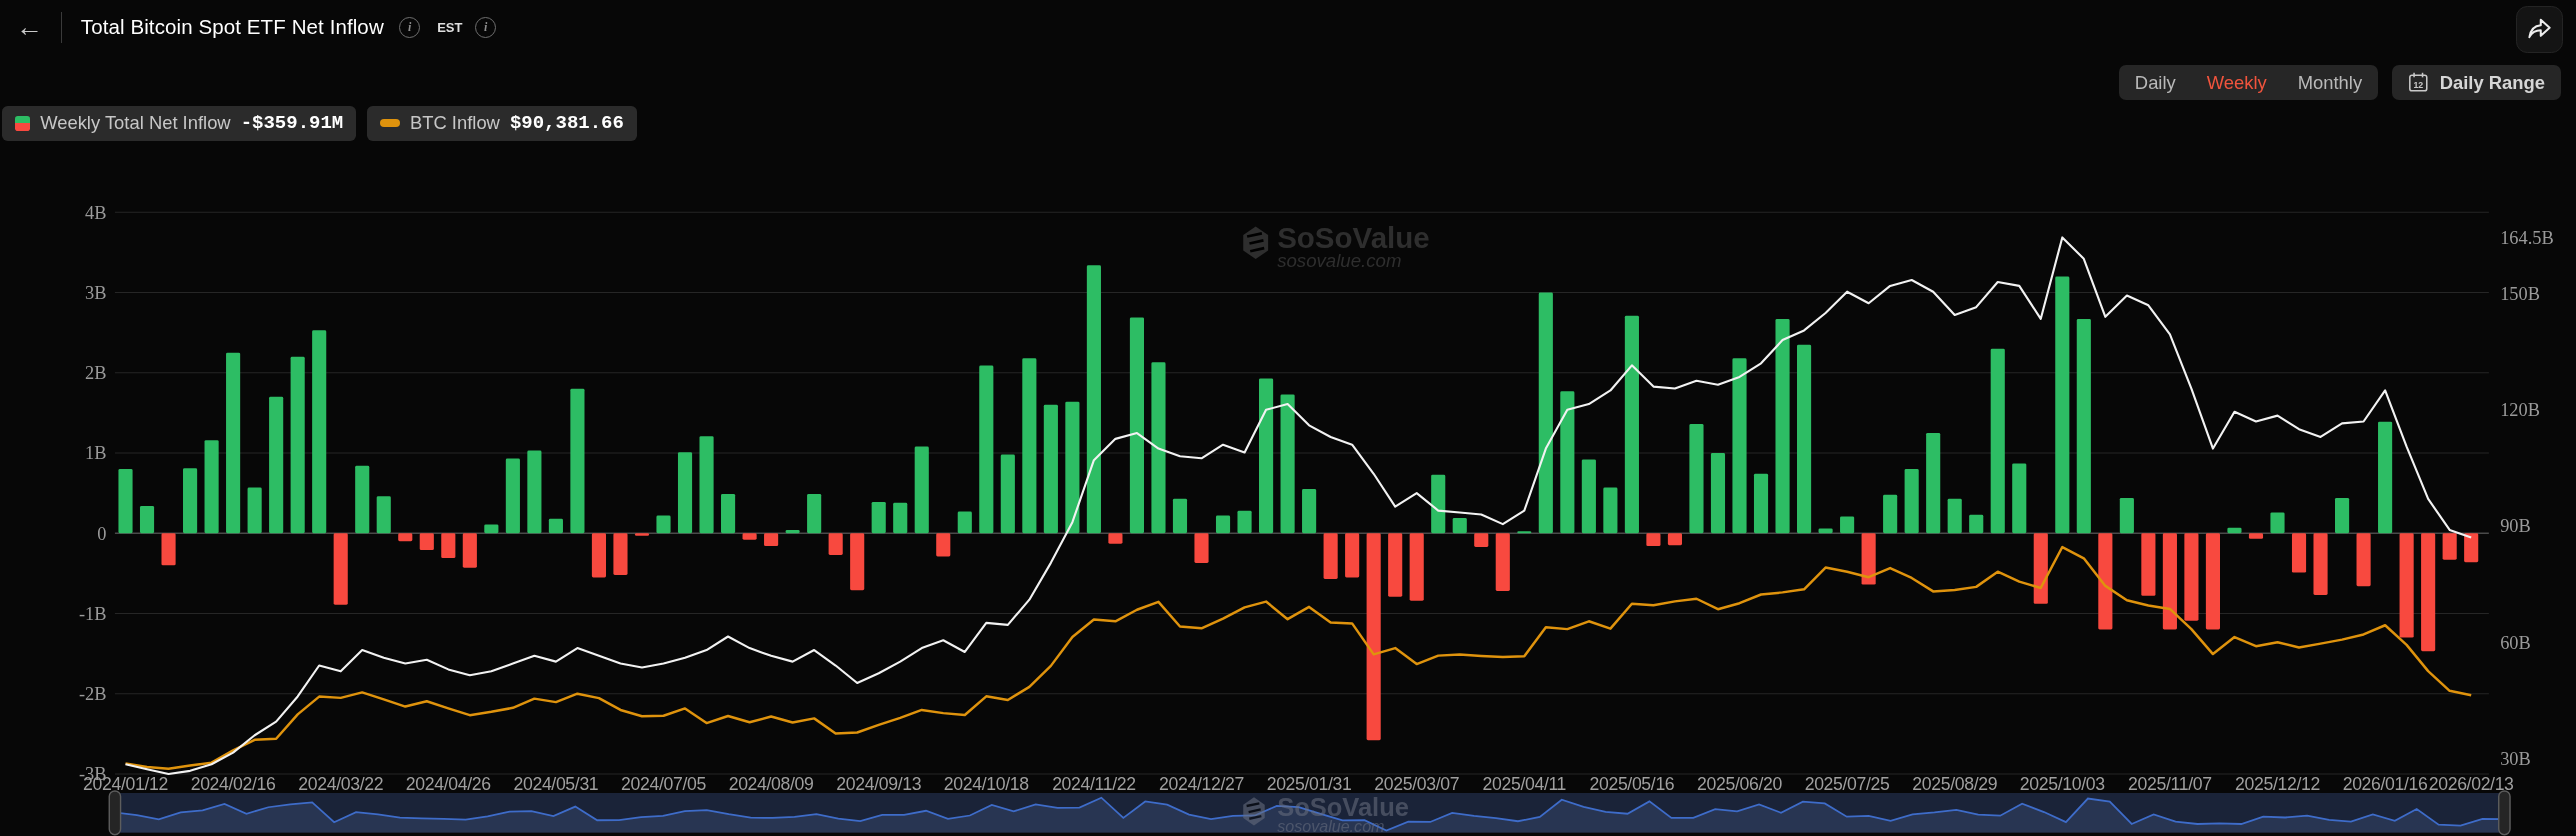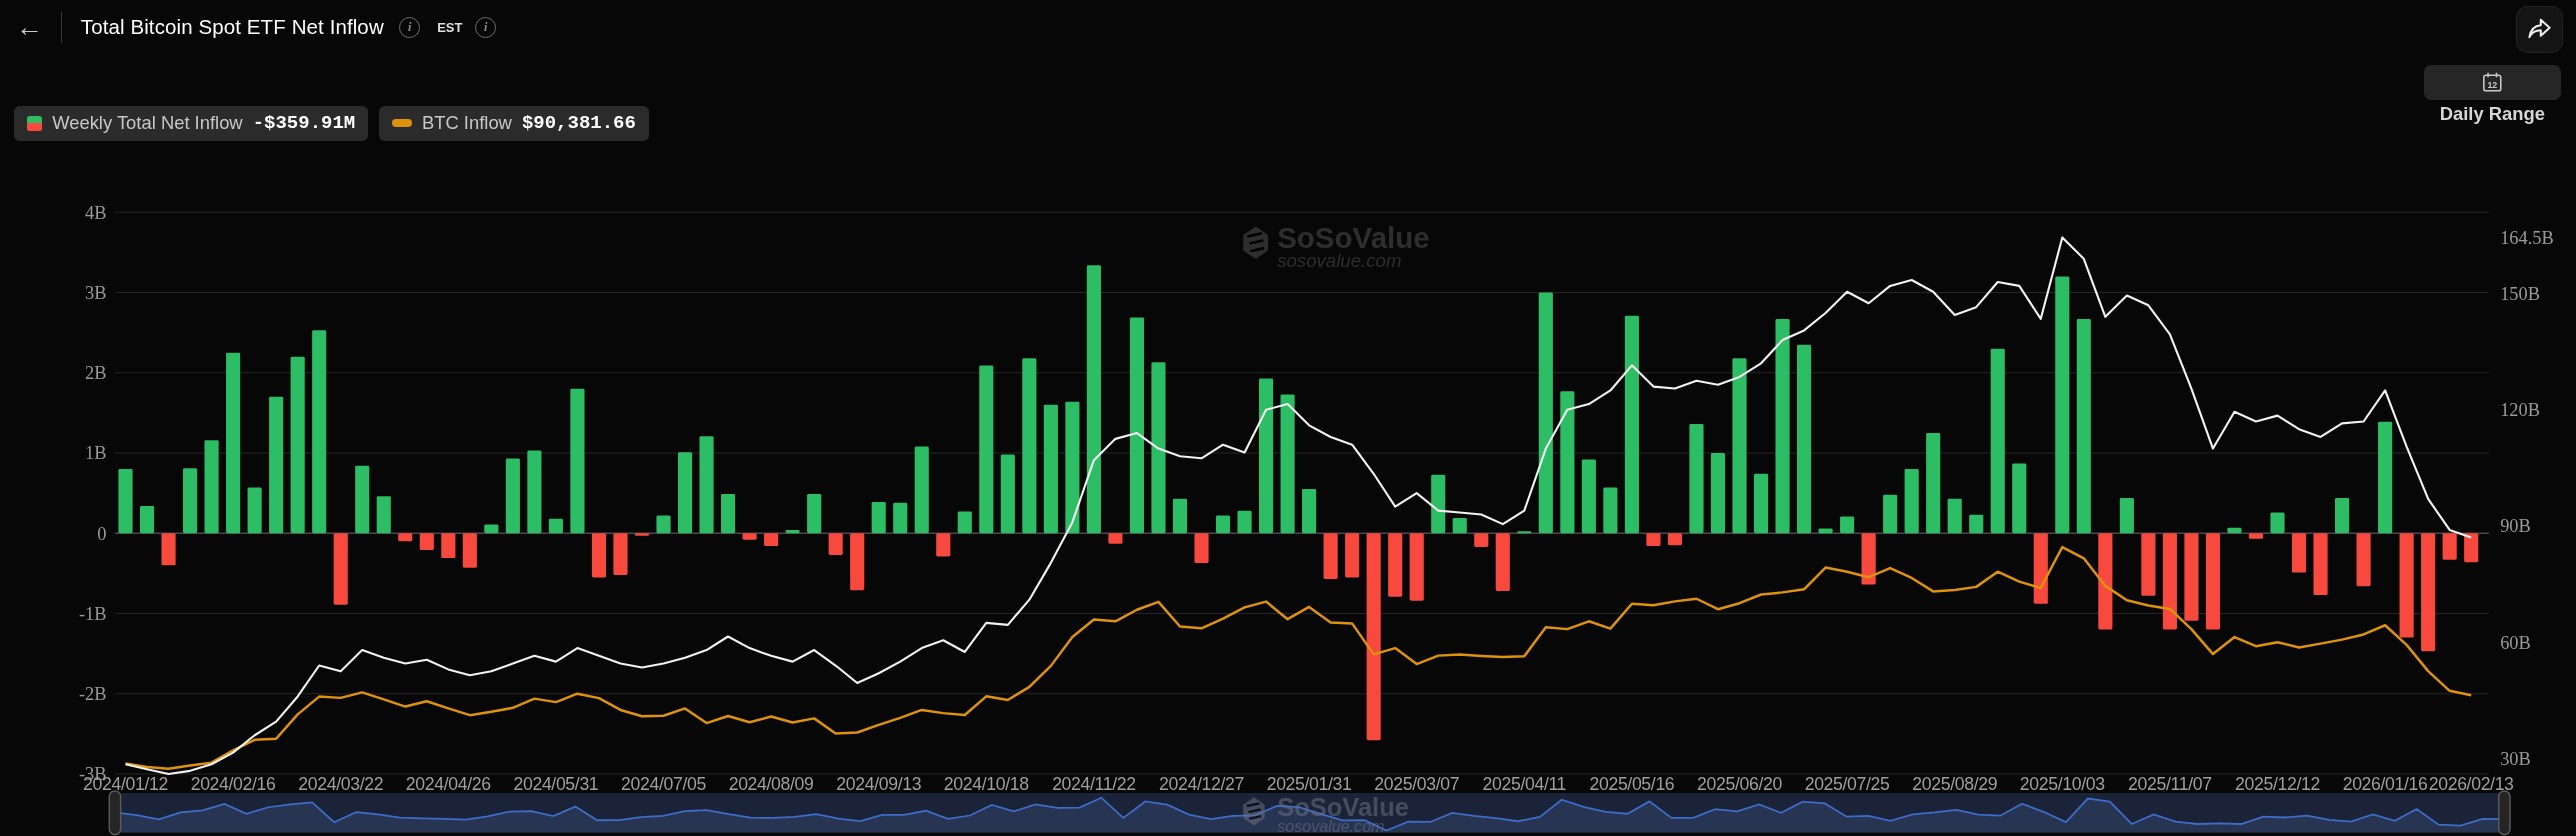--- a/index.html
+++ b/index.html
@@ -13,22 +13,22 @@
     display:inline-flex;align-items:center;justify-content:center;font-size:12px;font-weight:bold;
     font-family:"Liberation Serif",serif;font-style:italic;}
   .est{color:#dedede;font-size:13px;font-weight:bold;margin-left:4.2px;}
   .share-btn{position:absolute;top:5.7px;right:12.7px;width:47px;height:47px;border-radius:11.3px;
     background:#141414;border:0.7px solid #242424;display:flex;align-items:center;justify-content:center;cursor:pointer;}
   .controls{position:absolute;top:65px;right:15.5px;display:flex;gap:14px;align-items:center;}
   .seg{background:#262626;border-radius:7px;padding:5.7px 15.5px;display:flex;gap:31px;align-items:center;height:24px;}
   .seg button{background:none;border:none;font-size:18.4px;color:#b9b9b9;cursor:pointer;padding:0;font-family:inherit;}
   .seg button.active{color:#f1543d;}
   .date-range{background:#262626;border:none;border-radius:7px;padding:5.7px 15.5px;height:35px;display:flex;
-    gap:10px;align-items:center;color:#d6d6d6;font-size:18.4px;font-weight:bold;cursor:pointer;font-family:inherit;flex-direction:column;}
-  .legend{position:absolute;top:106px;left:14px;display:flex;gap:11.3px;}
+    gap:10px;align-items:center;color:#d6d6d6;font-size:18.4px;font-weight:bold;cursor:pointer;font-family:inherit;}
+  .legend{position:absolute;top:106px;left:2px;display:flex;gap:11.3px;}
   .pill{background:#2b2b2b;border-radius:5.7px;padding:6.4px 12.7px;display:flex;align-items:center;gap:10px;}
   .pill .lbl{color:#c7c7c7;font-size:18.4px;}
   .pill .val{color:#ffffff;font-size:19px;font-weight:bold;font-family:Liberation Mono, monospace;}
   .sw-split{width:15.5px;height:15.5px;border-radius:2.8px;overflow:hidden;display:flex;flex-direction:column;}
   .sw-split i{flex:1;display:block;}
   .sw-dash{width:20px;height:7.8px;border-radius:4.2px;display:inline-block;}
   .chart-wrap{position:absolute;top:198px;left:16px;width:2576px;height:639px;}
   svg text{user-select:none;}
 </style>
 </head>
@@ -45,20 +45,25 @@
 
 <button class="share-btn">
   <span style="display:flex;">
     <svg width="27" height="27" viewBox="0 0 32 32">
       <path d="M4 25 C5.5 16 10.5 11.5 17.5 11 L17.5 4.5 L28 14 L17.5 23.5 L17.5 17 C11.5 17 7 19.5 4 25 Z" fill="none" stroke="#ededed" stroke-width="2.4" stroke-linejoin="round"></path>
     </svg>
   </span>
 </button>
 
 <div class="controls">
+  <div class="seg">
+    <button>Daily</button>
+    <button class="active">Weekly</button>
+    <button>Monthly</button>
+  </div>
   <button class="date-range">
     <span style="display:flex;">
       <svg width="22.6" height="22.6" viewBox="0 0 32 32" style="font-size:26px">
         <rect x="4" y="6" width="24" height="22" rx="3" fill="none" stroke="#c9c9c9" stroke-width="2.2"></rect>
         <line x1="10" y1="2.5" x2="10" y2="9" stroke="#c9c9c9" stroke-width="2.2"></line>
         <line x1="22" y1="2.5" x2="22" y2="9" stroke="#c9c9c9" stroke-width="2.2"></line>
         <text x="16" y="24" text-anchor="middle" font-size="12.5" font-weight="bold" fill="#c9c9c9" font-family="Liberation Sans, sans-serif">12</text>
       </svg>
     </span>
     <span>Daily Range</span>

